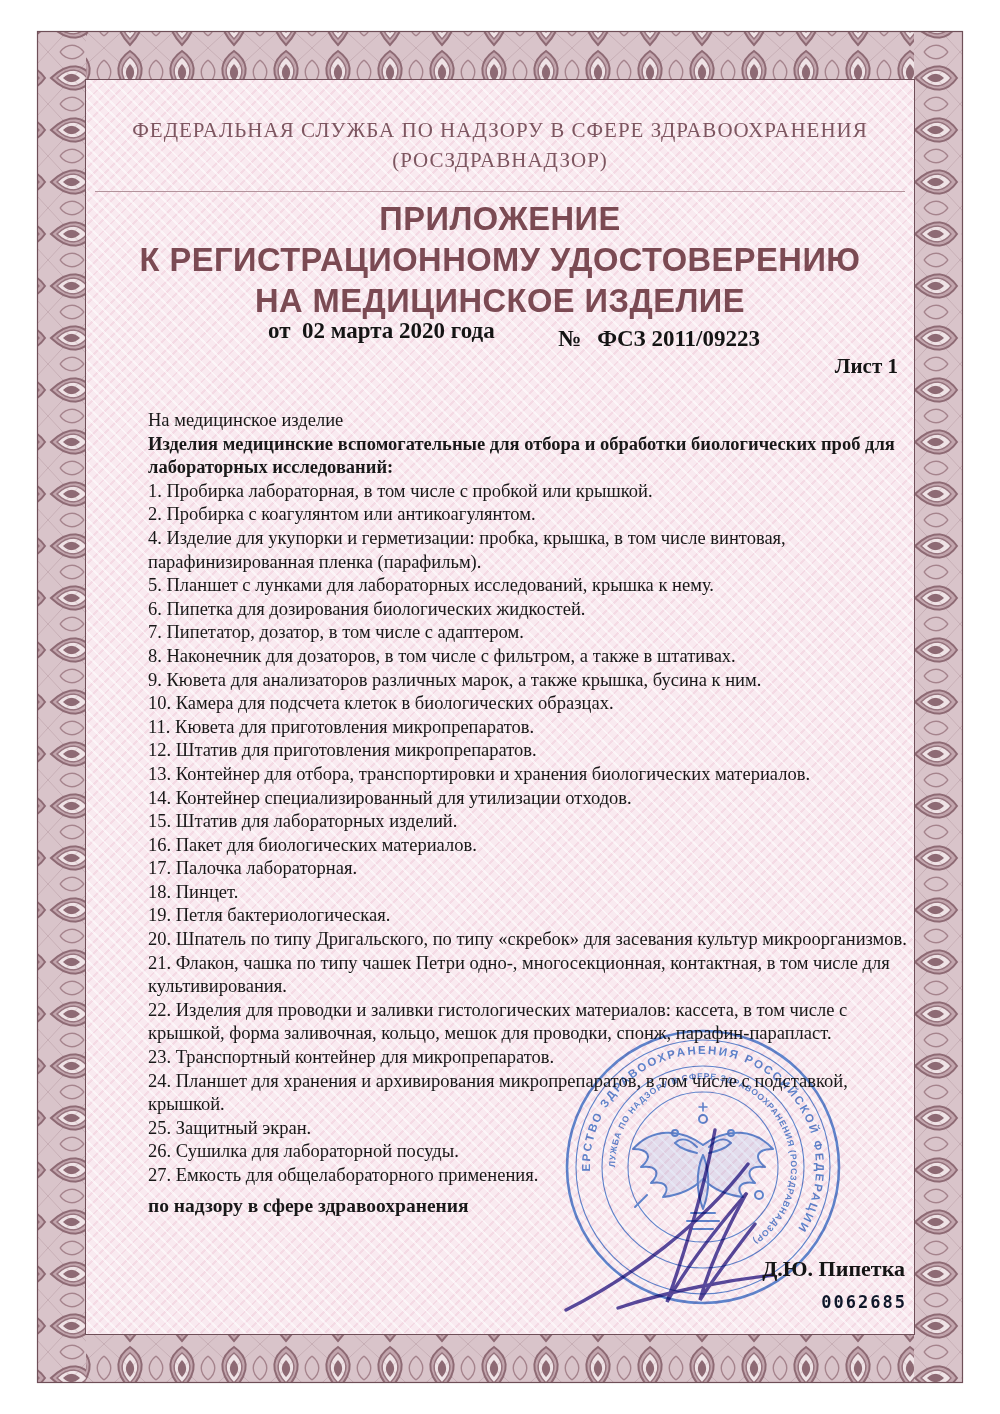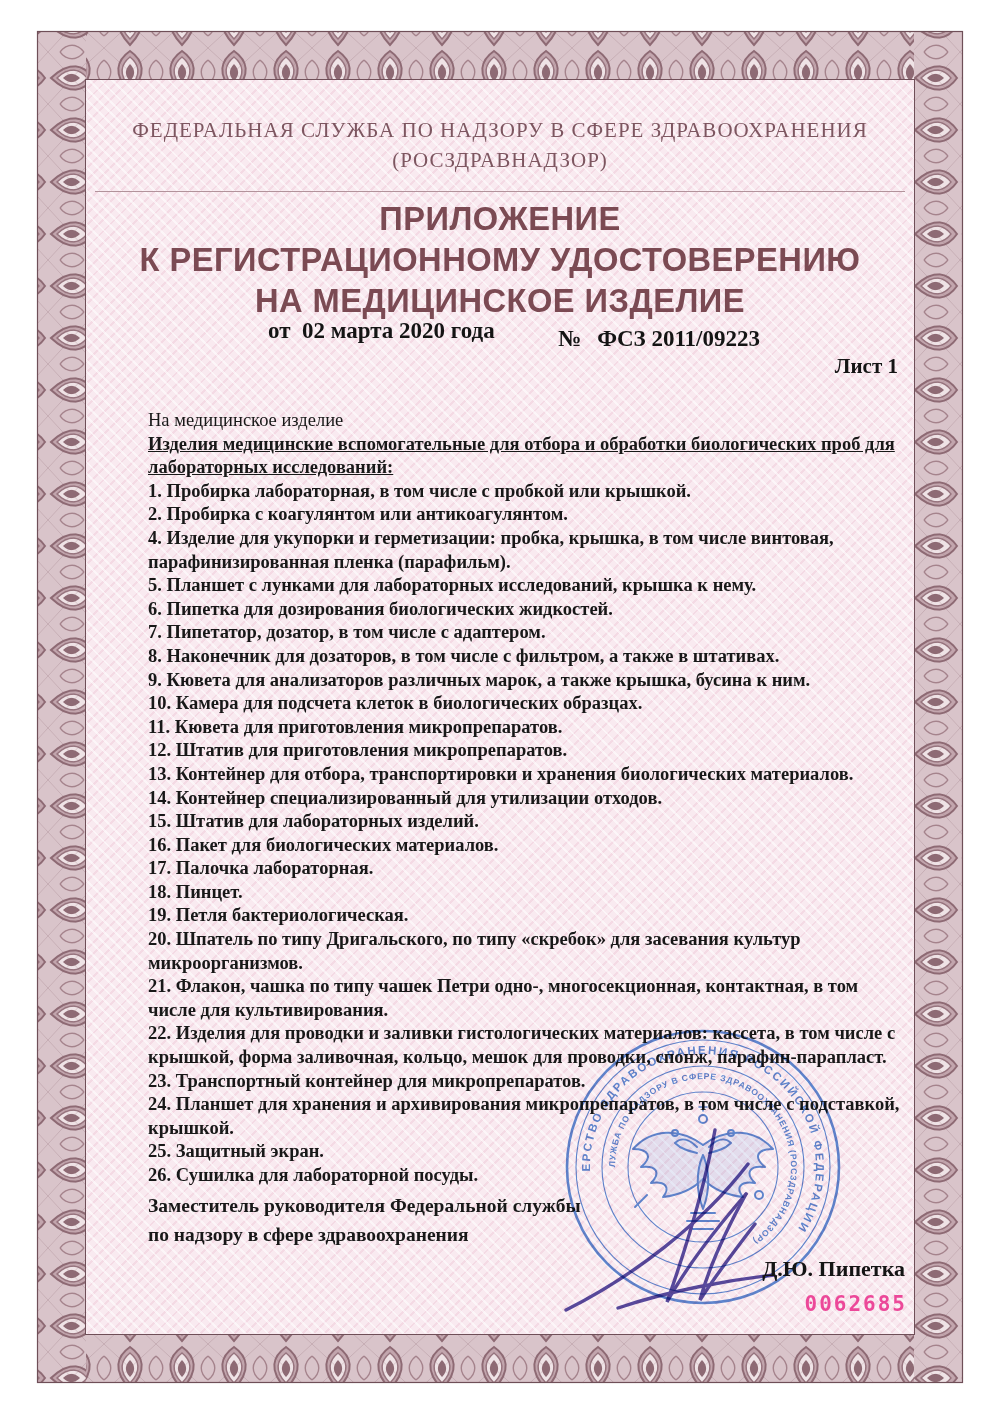--- a/index.html
+++ b/index.html
@@ -23,26 +23,26 @@
   .t2{top:240px;}
   .t3{top:281px;}
   .date-line{position:absolute;left:268px;top:318px;font-weight:700;font-size:23px;color:#141414;
              white-space:pre;z-index:3;}
   .reg-num{position:absolute;left:558px;top:326px;font-weight:700;font-size:23px;color:#141414;z-index:3;}
   .reg-num .no{margin-right:16px;}
   .sheet{position:absolute;right:102px;top:354px;font-weight:700;font-size:21px;color:#141414;z-index:3;}
   .body-block{position:absolute;left:148px;top:409px;width:762px;font-size:18.5px;
               line-height:23.6px;color:#181818;z-index:3;}
   .intro{font-weight:400;}
-  .product-name{font-weight:700;text-decoration:underline;}
-  .items div{font-weight:700;}
+  .product-name{font-weight:700;}
+  .items div{font-weight:400;}
   .signer{font-weight:700;font-size:19.5px;line-height:29px;margin-top:3px;}
   .signer-name{position:absolute;right:95px;top:1256px;font-weight:700;font-size:22px;color:#141414;z-index:7;}
   .serial{position:absolute;right:93px;top:1292px;font-family:"DejaVu Sans Mono",monospace;
-          font-weight:700;font-size:21px;letter-spacing:2px;color:#ec4899;z-index:7;}
+          font-weight:700;font-size:17px;letter-spacing:2px;color:#0f172a;z-index:7;}
   .stamp{position:absolute;left:560px;top:1024px;z-index:5;opacity:0.88;mix-blend-mode:multiply;}
   .sign{position:absolute;left:552px;top:1072px;z-index:6;mix-blend-mode:multiply;}
 </style>
 </head>
 <body>
 
 <div class="page">
 
   <svg class="frame-svg" width="1000" height="1414" aria-hidden="true">
     <defs>
@@ -110,23 +110,23 @@
         <div>17. Палочка лабораторная.</div>
         <div>18. Пинцет.</div>
         <div>19. Петля бактериологическая.</div>
         <div>20. Шпатель по типу Дригальского, по типу «скребок» для засевания культур микроорганизмов.</div>
         <div>21. Флакон, чашка по типу чашек Петри одно-, многосекционная, контактная, в том числе для культивирования.</div>
         <div>22. Изделия для проводки и заливки гистологических материалов: кассета, в том числе с крышкой, форма заливочная, кольцо, мешок для проводки, спонж, парафин-парапласт.</div>
         <div>23. Транспортный контейнер для микропрепаратов.</div>
         <div>24. Планшет для хранения и архивирования микропрепаратов, в том числе с подставкой, крышкой.</div>
         <div>25. Защитный экран.</div>
         <div>26. Сушилка для лабораторной посуды.</div>
+        <div>27. Емкость для общелабораторного применения.</div>
       </div>
     <div class="signer">
-      <div>Заместитель руководителя Федеральной службы</div>
       <div>по надзору в сфере здравоохранения</div>
     </div>
   </div>
 
   <svg class="stamp" width="286" height="286" viewBox="0 0 286 286" aria-hidden="true">
     <g stroke="#4a7cd0" fill="none">
       <circle cx="143" cy="143" r="136" stroke-width="2.6"></circle>
       <circle cx="143" cy="143" r="127" stroke-width="1.1"></circle>
       <circle cx="143" cy="143" r="101" stroke-width="1.1"></circle>
       <circle cx="143" cy="143" r="75" stroke-width="1.1"></circle>

